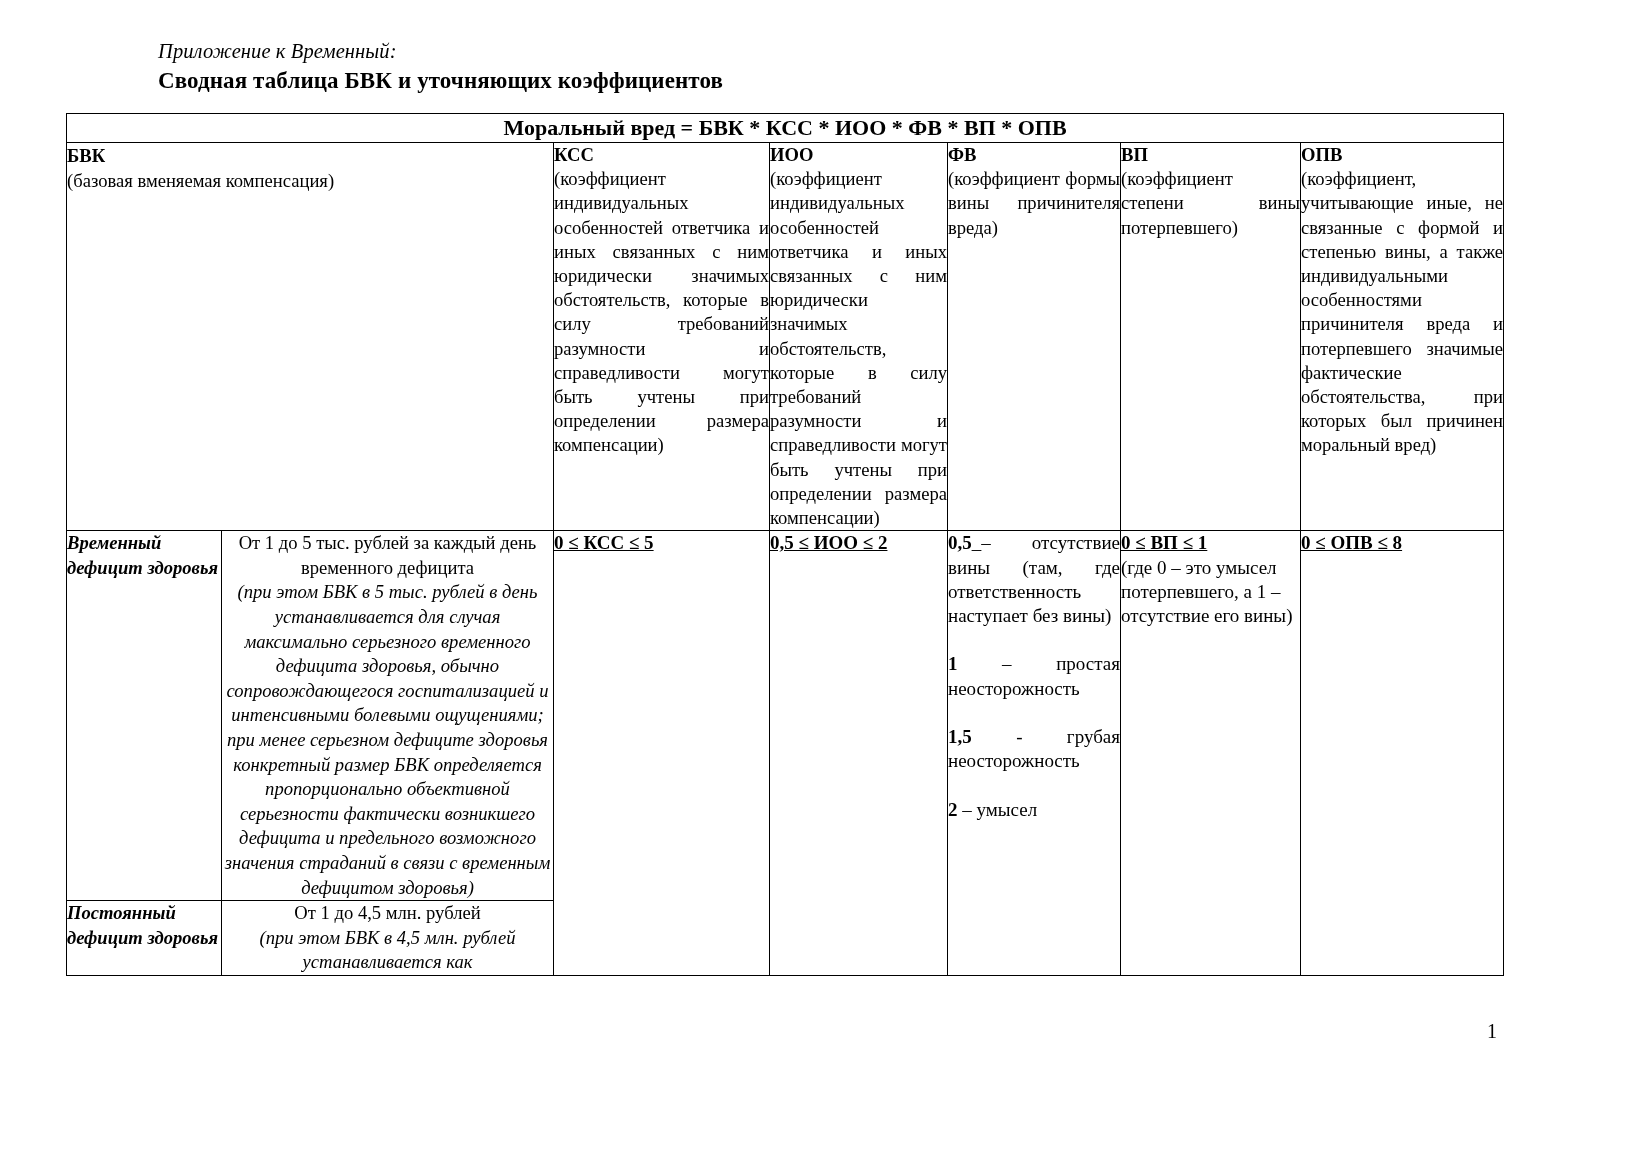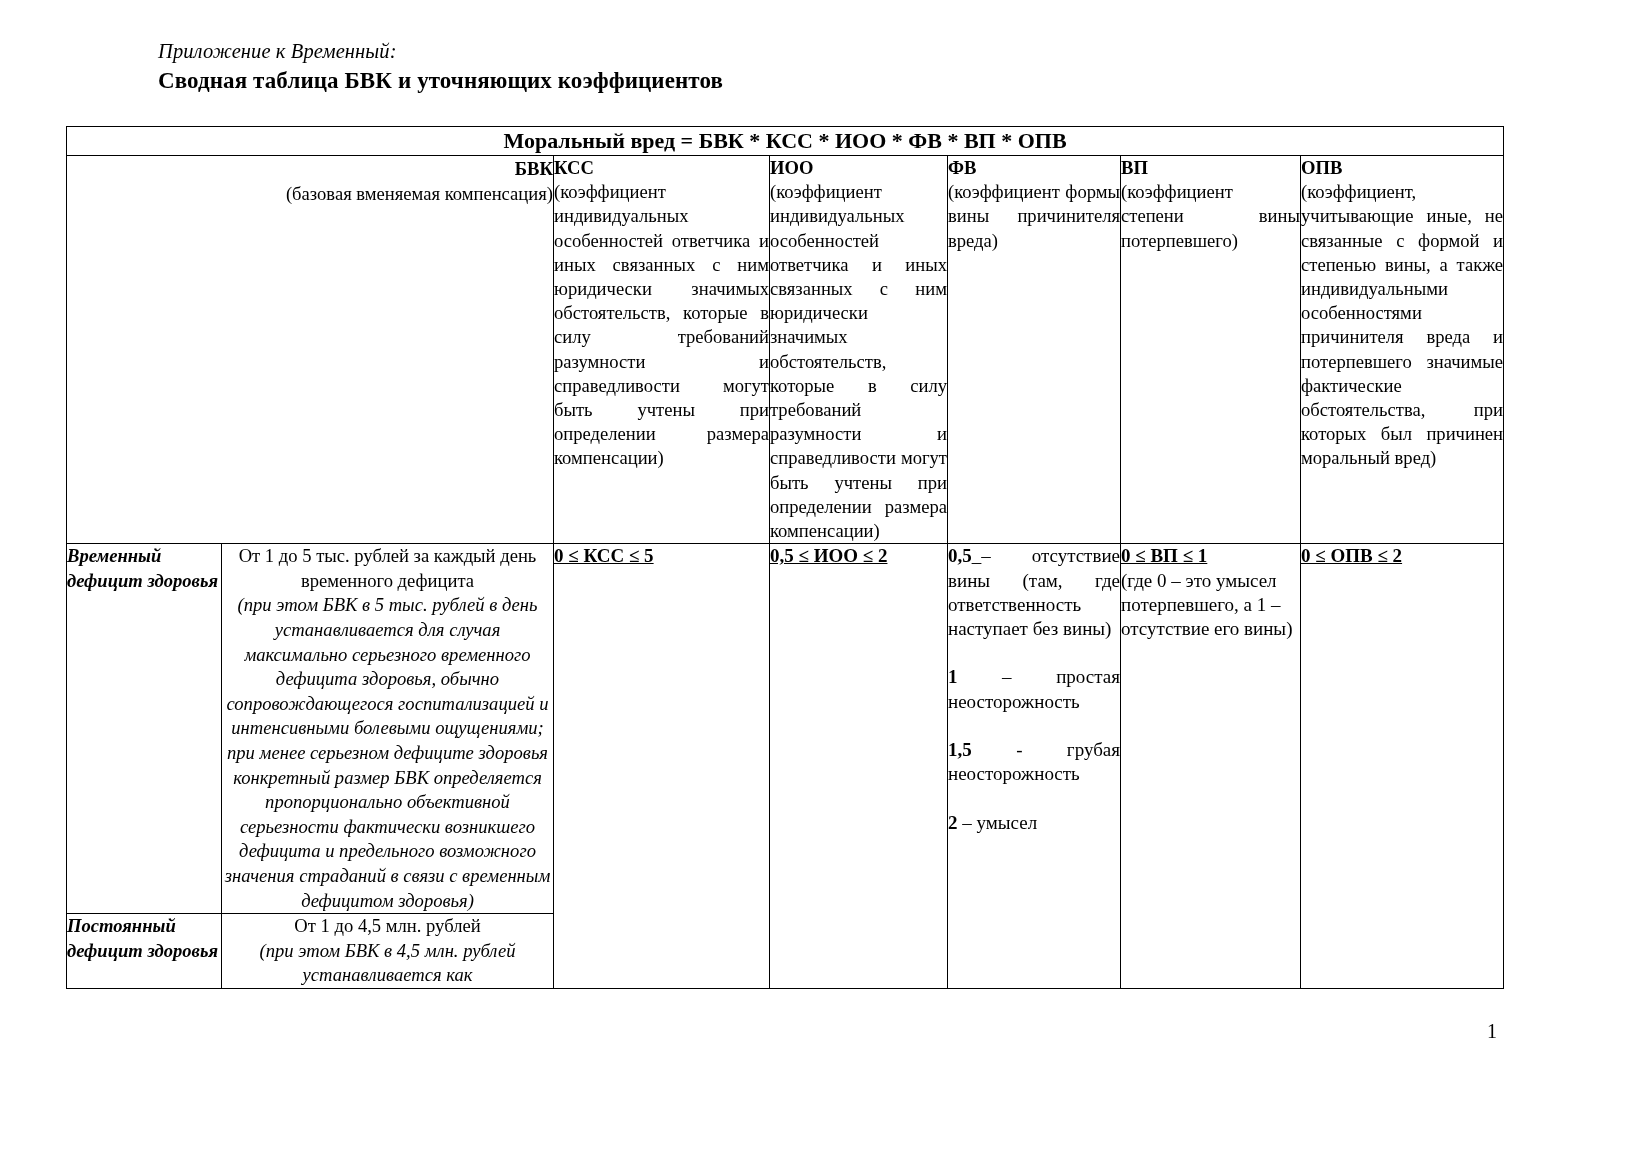--- a/index.html
+++ b/index.html
@@ -47,21 +47,20 @@
   }
 
   
   .tbl {
     position: absolute;
     left: 66px;
     top: 113px;
     width: 1437px;
     border-collapse: collapse;
     table-layout: fixed;
-    margin-top: 13px;
   }
   .tbl td {
     border: 1.15px solid #000000;
     vertical-align: top;
     padding: 0;
   }
 
   .formula-cell {
     text-align: center;
     font-weight: bold;
@@ -80,21 +79,21 @@
     display: block;
   }
   .hdr-cell .desc {
     display: block;
     text-align: justify;
     text-align-last: left;
     hyphens: none;
   }
 
   .bvk-hdr {
-    text-align: right;
+    text-align: left;
     padding: 10px 8px 8px 8px;
     font-size: 18.6px;
     line-height: 25px;
   }
   .bvk-hdr .abbr {
     font-weight: bold;
     display: block;
   }
   .bvk-hdr .desc {
     display: block;
@@ -233,21 +232,21 @@
         <span class="gap"></span>
         <span class="lvl"><b>2</b><span> – умысел</span></span>
       </td>
 
       <td class="coef-cell pad-top-42" rowspan="2">
         <span class="range">0 ≤ ВП ≤ 1</span>
         <span class="range-note">(где 0 – это умысел потерпевшего, а 1 – отсутствие его вины)</span>
       </td>
 
       <td class="coef-cell pad-top-42" rowspan="2">
-        <span class="range">0 ≤ ОПВ ≤ 2</span>
+        <span class="range">0 ≤ ОПВ ≤ 8</span>
       </td>
     </tr>
 
     <tr>
       <td class="rowlabel">Постоянный дефицит здоровья</td>
       <td class="bvk-body">
         <span class="lead">От 1 до 4,5 млн. рублей</span>
         <span class="note">(при этом БВК в 4,5 млн. рублей устанавливается как</span>
       </td>
     </tr>

